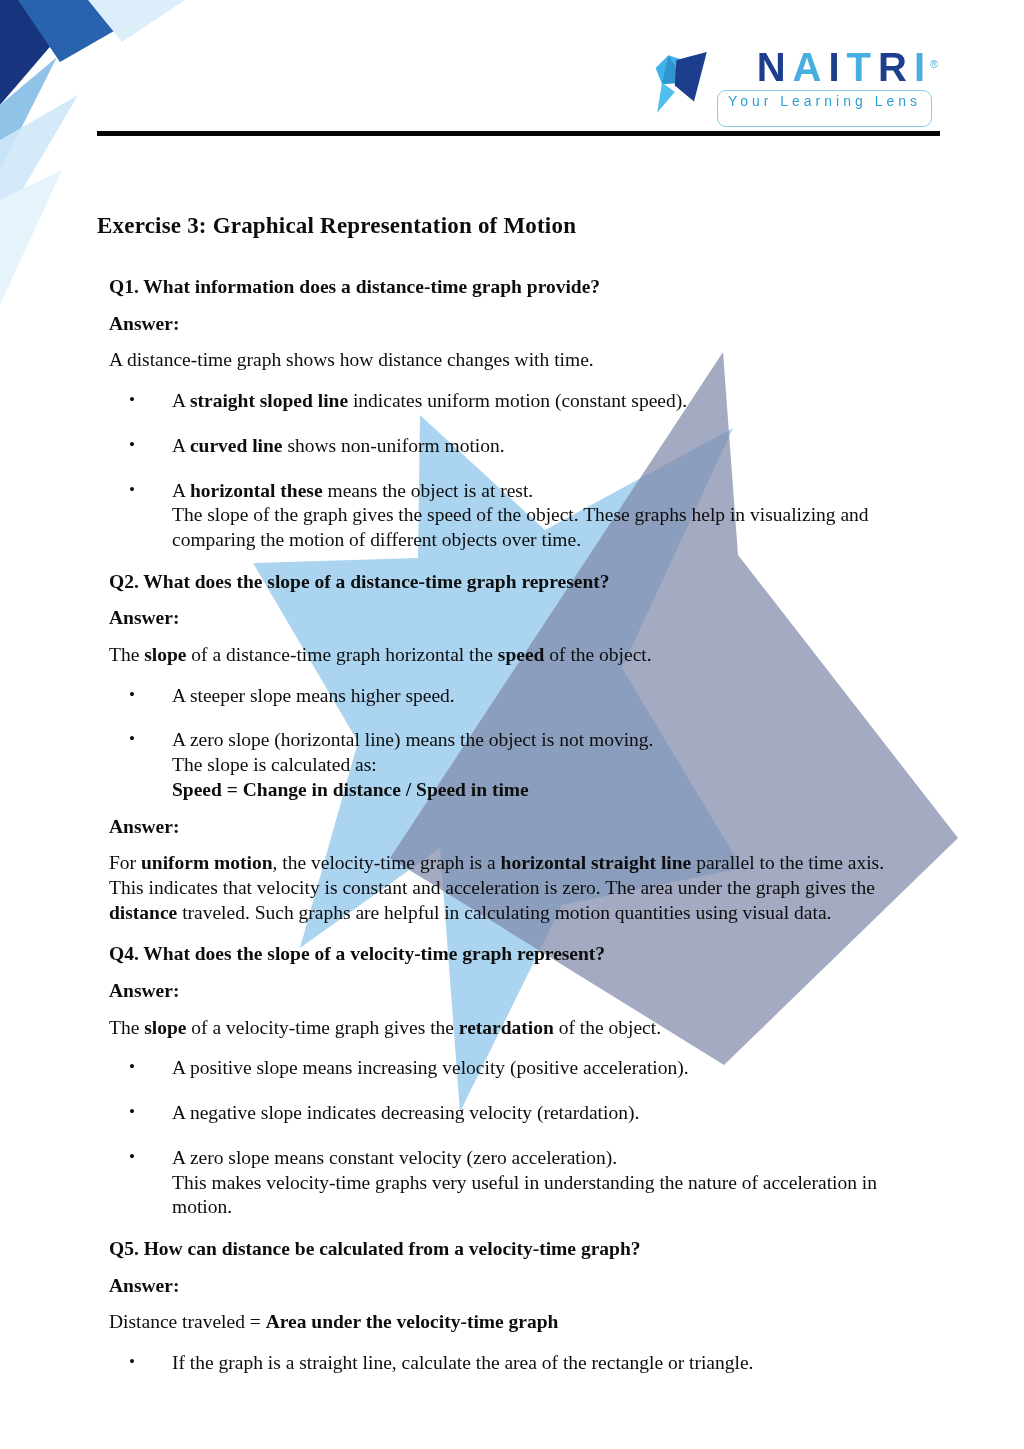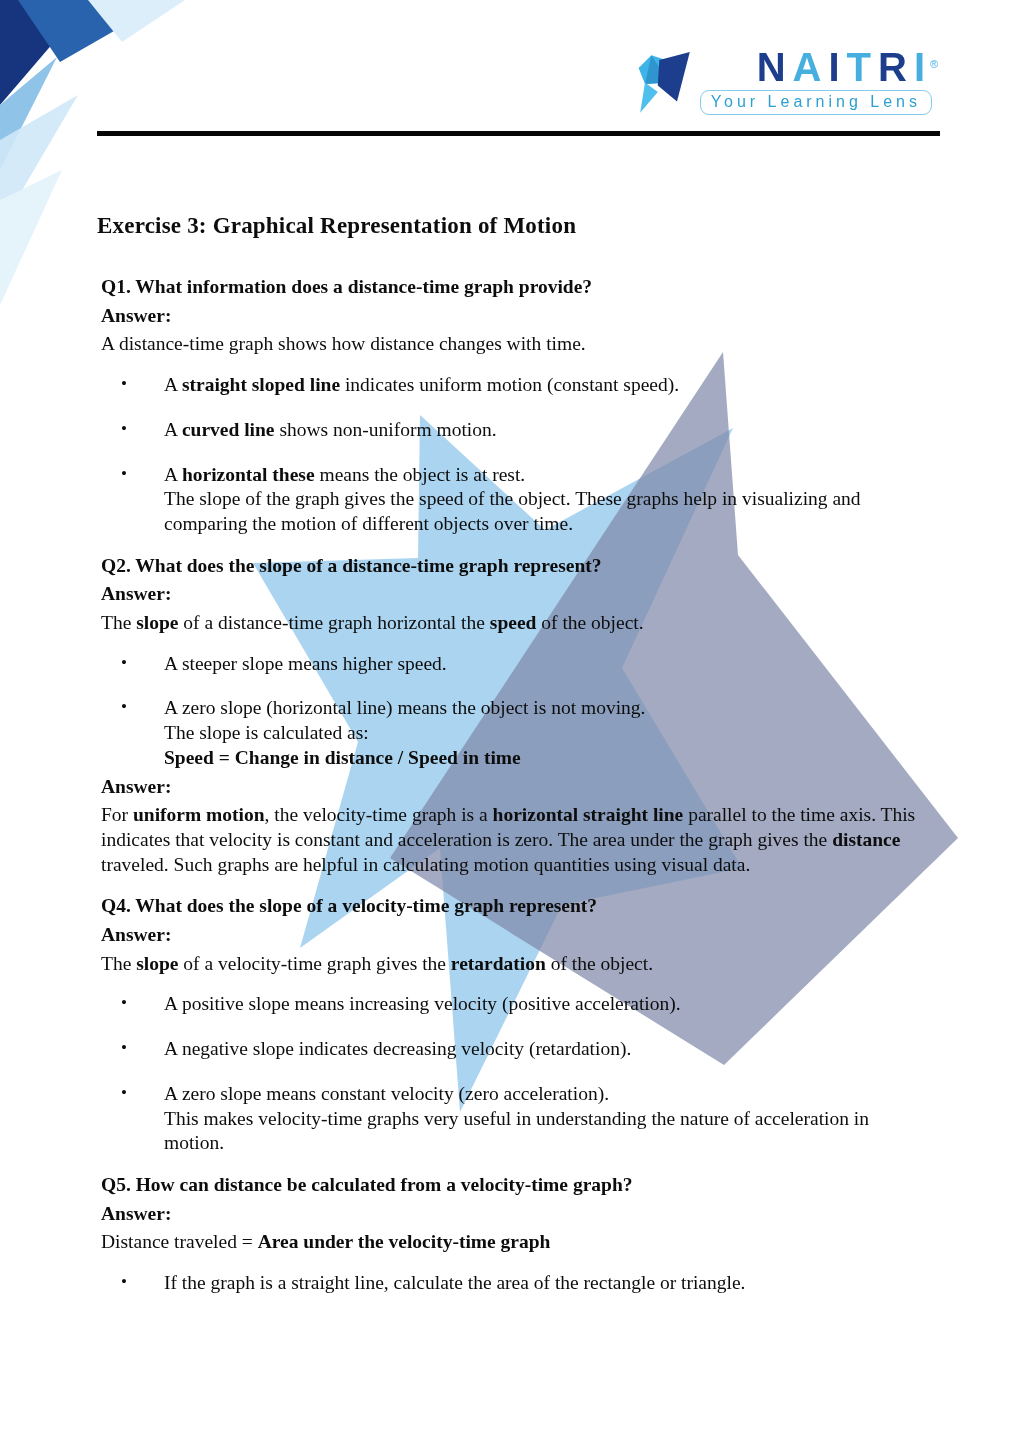--- a/index.html
+++ b/index.html
@@ -24,36 +24,36 @@
     font-weight:bold;font-size:40px;line-height:44px;letter-spacing:7px;
     white-space:nowrap;
   }
   .regmark{
     position:absolute;top:-3px;right:-6px;
     font-size:11px;letter-spacing:0;color:#47afe0;font-weight:normal;
   }
   .tagline{
     margin-top:1px;
     font-family:"Liberation Sans", sans-serif;
-    font-size:16px;letter-spacing:4px;color:#2e9fd0;
+    font-size:14px;letter-spacing:4px;color:#2e9fd0;
     border:1.5px solid #85cdea;border-radius:9px;
-    padding:2px 10px 3px 10px;white-space:nowrap;
+    padding:2px 10px 17px 10px;white-space:nowrap;
   }
   .rule{position:absolute;left:97px;top:131px;width:843px;height:5px;background:#060606;}
   
   #content{
     position:relative;z-index:1;
     padding:138px 97px 0 97px;
     font-size:19.5px;line-height:24.7px;
   }
   .doc-title{
     font-size:23px;line-height:38px;font-weight:bold;
     margin:69px 0 30px 0;letter-spacing:0.2px;
   }
-  .blk{margin:4px;}
+  .blk{margin:12px;}
   .heading{font-weight:bold;margin-top:17px;}
   .label{font-weight:bold;}
   .para{}
   .bullet{position:relative;padding-left:63px;margin-top:20px;}
   .para + .bullet{margin-top:16px;}
   .bullet .marker{position:absolute;left:20px;top:-1px;font-size:17px;}
   .b{font-weight:bold;}
 </style>
 </head>
 <body>

